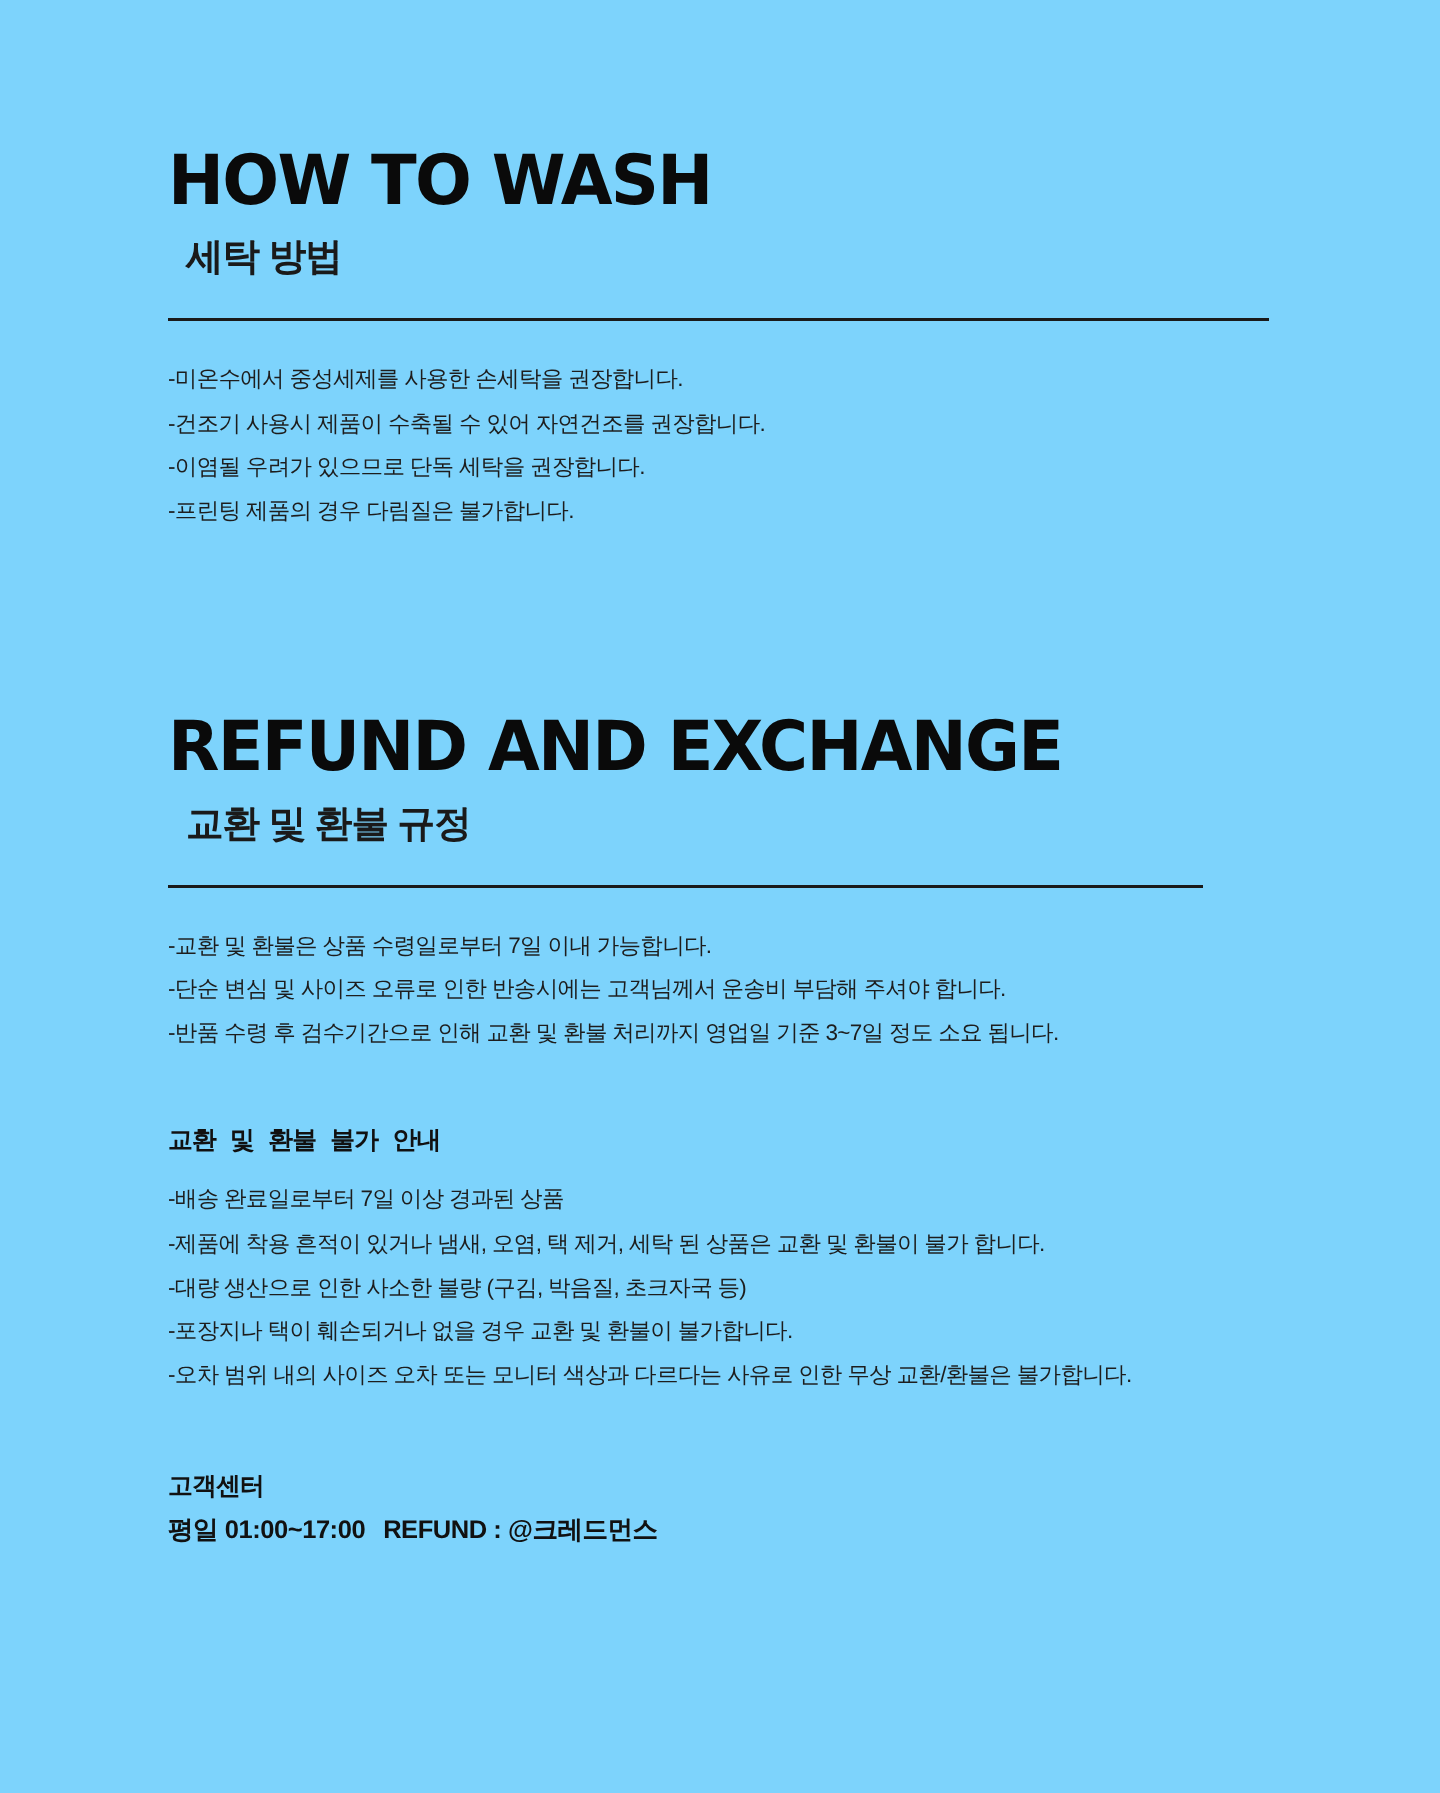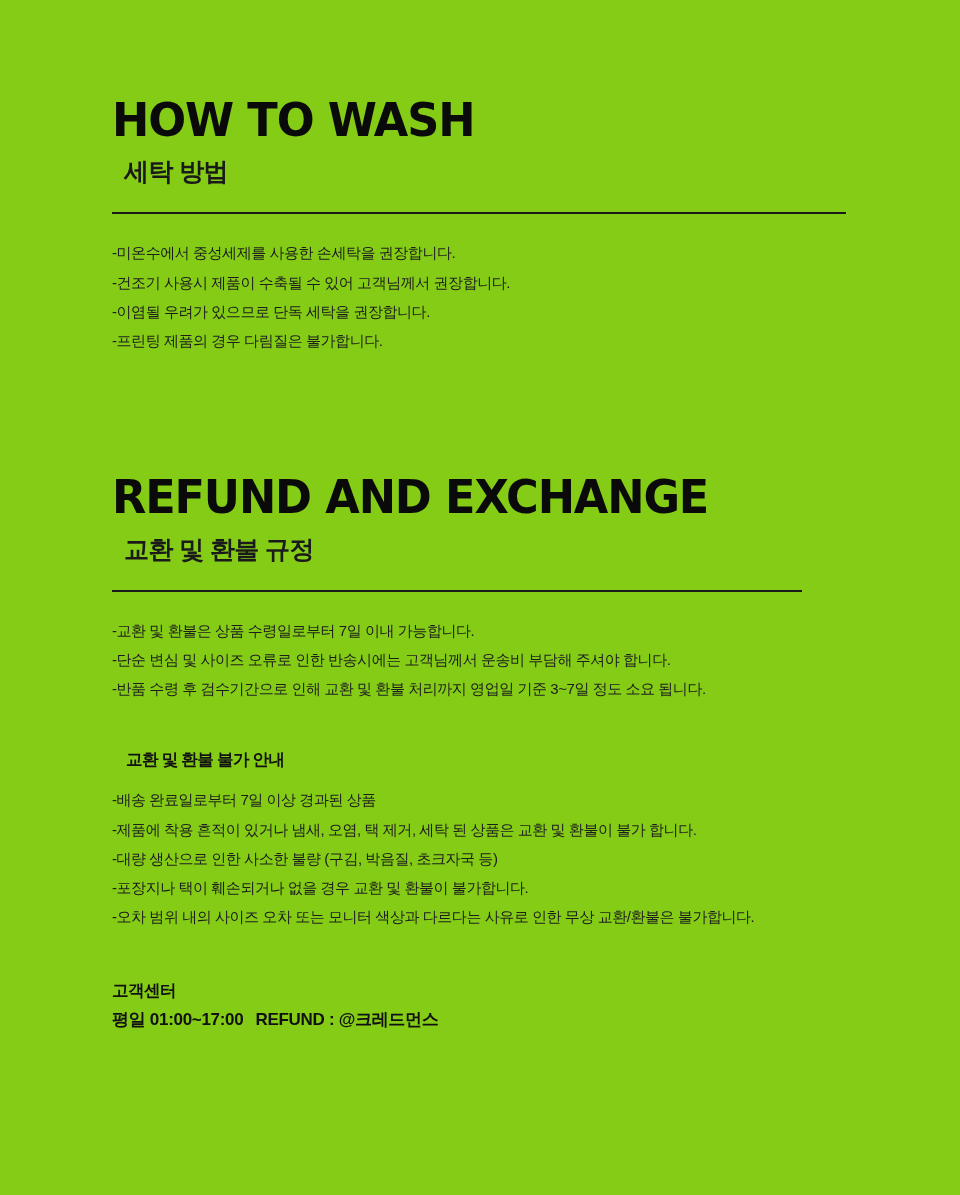--- a/index.html
+++ b/index.html
@@ -13,21 +13,21 @@
     font-family: "Liberation Sans", sans-serif;
     color: #111111;
     -webkit-font-smoothing: antialiased;
   }
   .page {
     position: relative;
     width: 960px;
     min-height: 1195px;
     box-sizing: border-box;
     padding: 0 112px;
-    background: #84cc16;
+    background: #7dd3fc;
   }
 
   
   .section-wash {
     padding-top: 96px;
   }
   .section-refund {
     padding-top: 118px;
   }
 
@@ -69,26 +69,26 @@
   .bullets li {
     font-family: "Liberation Sans", sans-serif;
     font-size: 15px;
     line-height: 1.95;
     letter-spacing: -0.45px;
     color: #1d1d1d;
     white-space: nowrap;
   }
 
   .subhead {
-    font-family: Liberation Serif, serif;
+    font-family: Liberation Mono, monospace;
     font-weight: 700;
     font-size: 16.5px;
     letter-spacing: -0.5px;
     color: #111111;
-    margin: 46px 0 14px 14px;
+    margin: 46px 0 14px 0;
   }
 
   .contact {
     margin-top: 48px;
   }
   .contact-title {
     font-family: "Liberation Sans", sans-serif;
     font-weight: 700;
     font-size: 16.5px;
     letter-spacing: -0.5px;
@@ -115,21 +115,21 @@
 <body>
 
 <div class="page">
 
   <section class="section-wash">
     <h1 class="title-en">HOW TO WASH</h1>
     <h2 class="title-ko">세탁 방법</h2>
     <hr class="rule">
     <ul class="bullets">
       <li>-미온수에서 중성세제를 사용한 손세탁을 권장합니다.</li>
-      <li>-건조기 사용시 제품이 수축될 수 있어 고객님께서 권장합니다.</li>
+      <li>-건조기 사용시 제품이 수축될 수 있어 자연건조를 권장합니다.</li>
       <li>-이염될 우려가 있으므로 단독 세탁을 권장합니다.</li>
       <li>-프린팅 제품의 경우 다림질은 불가합니다.</li>
     </ul>
   </section>
 
   <section class="section-refund">
     <h1 class="title-en">REFUND AND EXCHANGE</h1>
     <h2 class="title-ko">교환 및 환불 규정</h2>
     <hr class="rule rule-refund">
     <ul class="bullets">

